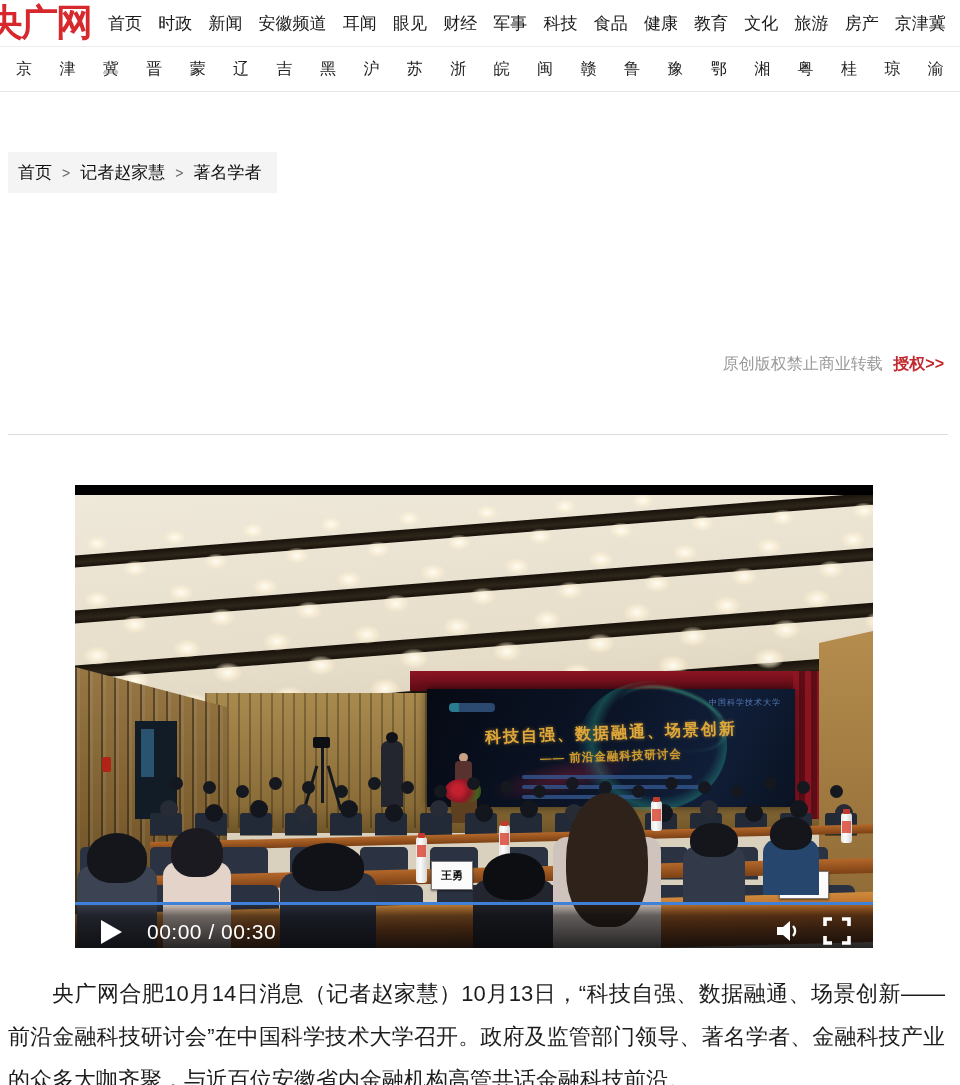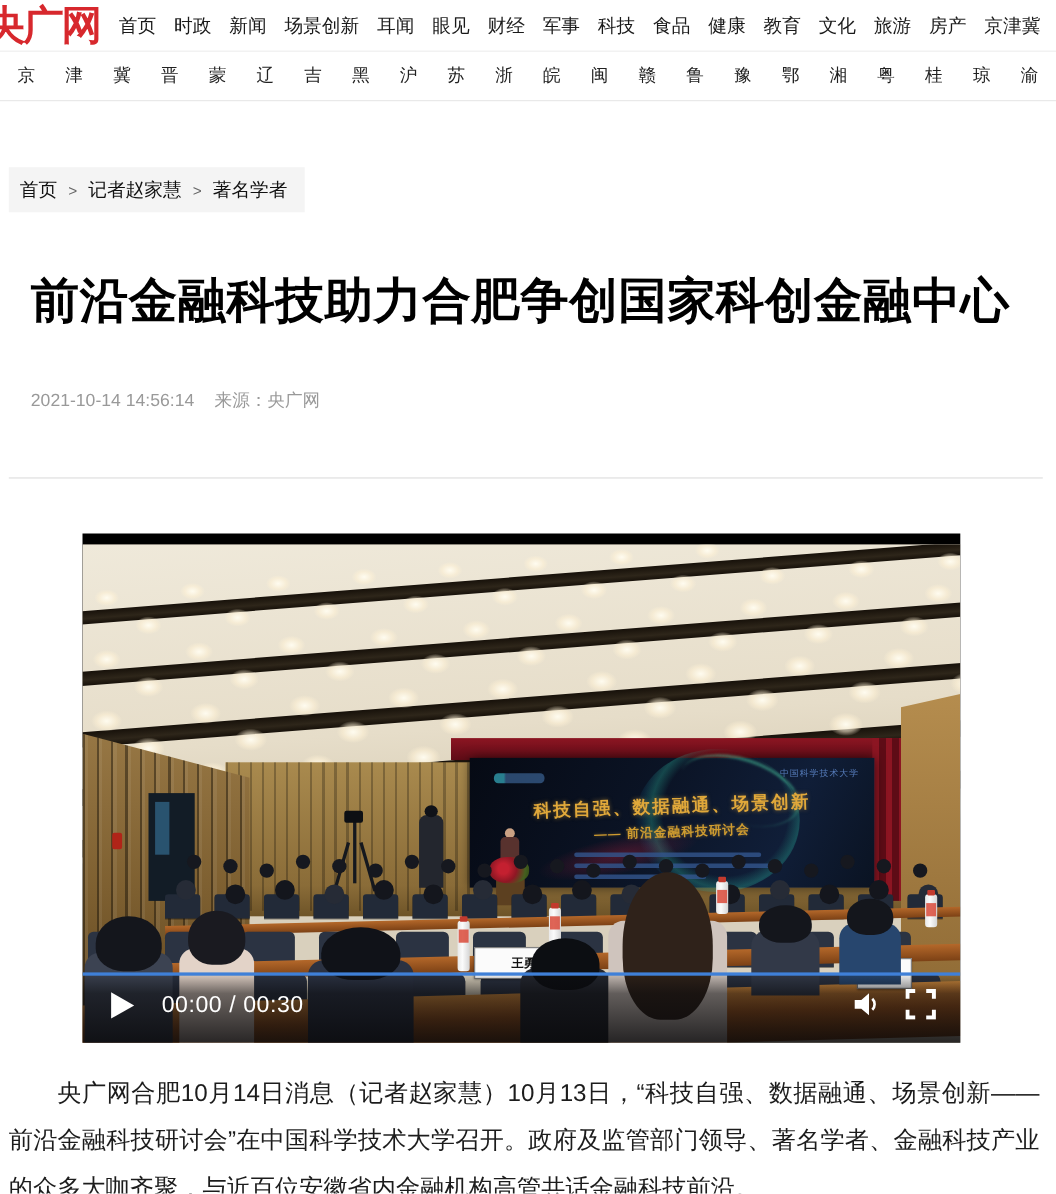--- a/index.html
+++ b/index.html
@@ -104,21 +104,21 @@
         background:linear-gradient(#d08a3c,#a85a1e 45%,#7c3f12);}
   .bottle{position:absolute;width:11px;border-radius:3px;background:linear-gradient(90deg,#e8e8e8,#fbfbfb 40%,#d5d5d5);}
   .bottle:before{content:"";position:absolute;left:2px;top:-4px;width:7px;height:5px;background:#c23a2e;border-radius:1px;}
   .bottle:after{content:"";position:absolute;left:1px;top:8px;width:9px;height:12px;background:#d94a3a;opacity:.85;}
   .placard{position:absolute;background:#fbfbfb;border:1px solid #777;color:#111;font-weight:700;
         display:flex;align-items:center;justify-content:center;box-shadow:0 1px 2px rgba(0,0,0,.5);}
   .person{position:absolute;}
   .p-hair{position:absolute;left:12%;width:76%;border-radius:50% 50% 42% 42%;}
   .p-body{position:absolute;left:0;bottom:0;width:100%;border-radius:14px 14px 0 0;}
 
-  .controls{position:absolute;left:0;bottom:0;width:798px;height:64px;
+  .controls{position:absolute;left:0;bottom:0;width:798px;height:46px;
         background:linear-gradient(rgba(8,8,10,0) 0%,rgba(8,8,10,.55) 30%,rgba(8,8,10,.85) 100%);}
   .progress{position:absolute;left:0;top:0;width:798px;height:3px;background:#3f80d8;cursor:pointer;}
   .play-btn{position:absolute;left:26px;top:18px;width:0;height:0;cursor:pointer;
         border-left:21px solid #fff;border-top:12px solid transparent;border-bottom:12px solid transparent;}
   .time{position:absolute;left:72px;top:18px;font-size:21px;color:#fff;letter-spacing:.5px;white-space:nowrap;}
   .vol{position:absolute;left:700px;top:16px;width:28px;height:26px;cursor:pointer;}
   .fs{position:absolute;left:748px;top:15px;width:28px;height:28px;cursor:pointer;}
 
   
   .article-body{position:absolute;left:8px;top:950px;width:937px;font-size:22px;line-height:43px;
@@ -128,21 +128,21 @@
 <body>
 
 <div id="page">
 
   <div class="nav-row1">
     <div class="logo">央广网</div>
     <nav class="nav-items">
         <span class="nav-item">首页</span>
         <span class="nav-item">时政</span>
         <span class="nav-item">新闻</span>
-        <span class="nav-item">场景创新</span>
+        <span class="nav-item">安徽频道</span>
         <span class="nav-item">耳闻</span>
         <span class="nav-item">眼见</span>
         <span class="nav-item">财经</span>
         <span class="nav-item">军事</span>
         <span class="nav-item">科技</span>
         <span class="nav-item">食品</span>
         <span class="nav-item">健康</span>
         <span class="nav-item">教育</span>
         <span class="nav-item">文化</span>
         <span class="nav-item">旅游</span>
@@ -179,24 +179,23 @@
   </div>
 
   <div class="breadcrumb">
     <span class="crumb">首页</span>
     <span class="crumb-sep">&gt;</span>
     <span class="crumb">记者赵家慧</span>
     <span class="crumb-sep">&gt;</span>
     <span class="crumb">著名学者</span>
   </div>
 
-  <h1 class="article-title">前沿金融科技助力合肥争创国家科创金融中心</h1>
-  <div class="meta-left">
-    <span>2021-10-14 14:56:14</span>
-    <span class="src">来源：央广网</span>
+  <div class="meta-right">
+    <span>原创版权禁止商业转载</span>
+    <span class="auth">授权&gt;&gt;</span>
   </div>
   <div class="divider"></div>
 
   <div class="video">
     <div class="scene">
       <div class="ceiling"></div>
       <div id="bands">
           <div class="band" style="top: 29px; height: 12px;"></div>
           <div class="band" style="top: 84px; height: 13px;"></div>
           <div class="band" style="top: 139px; height: 14px;"></div>
@@ -411,21 +410,21 @@
         </div>
 
       <div class="desk-front"></div>
       <div id="props">
           <div class="bottle" style="left: 341px; top: 342px; height: 46px;"></div>
           <div class="bottle" style="left: 424px; top: 330px; height: 44px;"></div>
           <div class="bottle" style="left: 576px; top: 306px; height: 30px;"></div>
           <div class="bottle" style="left: 766px; top: 318px; height: 30px;"></div>
         </div>
 
-      <div class="placard" style="left:356px;top:366px;width:40px;height:27px;font-size:11px;padding-left:24px;">王勇</div>
+      <div class="placard" style="left:356px;top:366px;width:40px;height:27px;font-size:11px;">王勇</div>
       <div class="placard" style="left:704px;top:376px;width:48px;height:26px;font-size:10px;">朱长奎</div>
 
       <div id="persons">
           <div class="person" style="left: 2px; top: 338px; width: 80px; height: 118px;">
             <div class="p-body" style="height: 85px; background: rgb(60, 67, 82);"></div>
             <div class="p-hair" style="top: 0px; height: 50px; background: rgb(20, 22, 28);"></div>
           </div>
           <div class="person" style="left: 88px; top: 333px; width: 68px; height: 122px;">
             <div class="p-body" style="height: 88px; background: rgb(227, 211, 200);"></div>
             <div class="p-hair" style="top: 0px; height: 49px; background: rgb(26, 26, 32);"></div>

